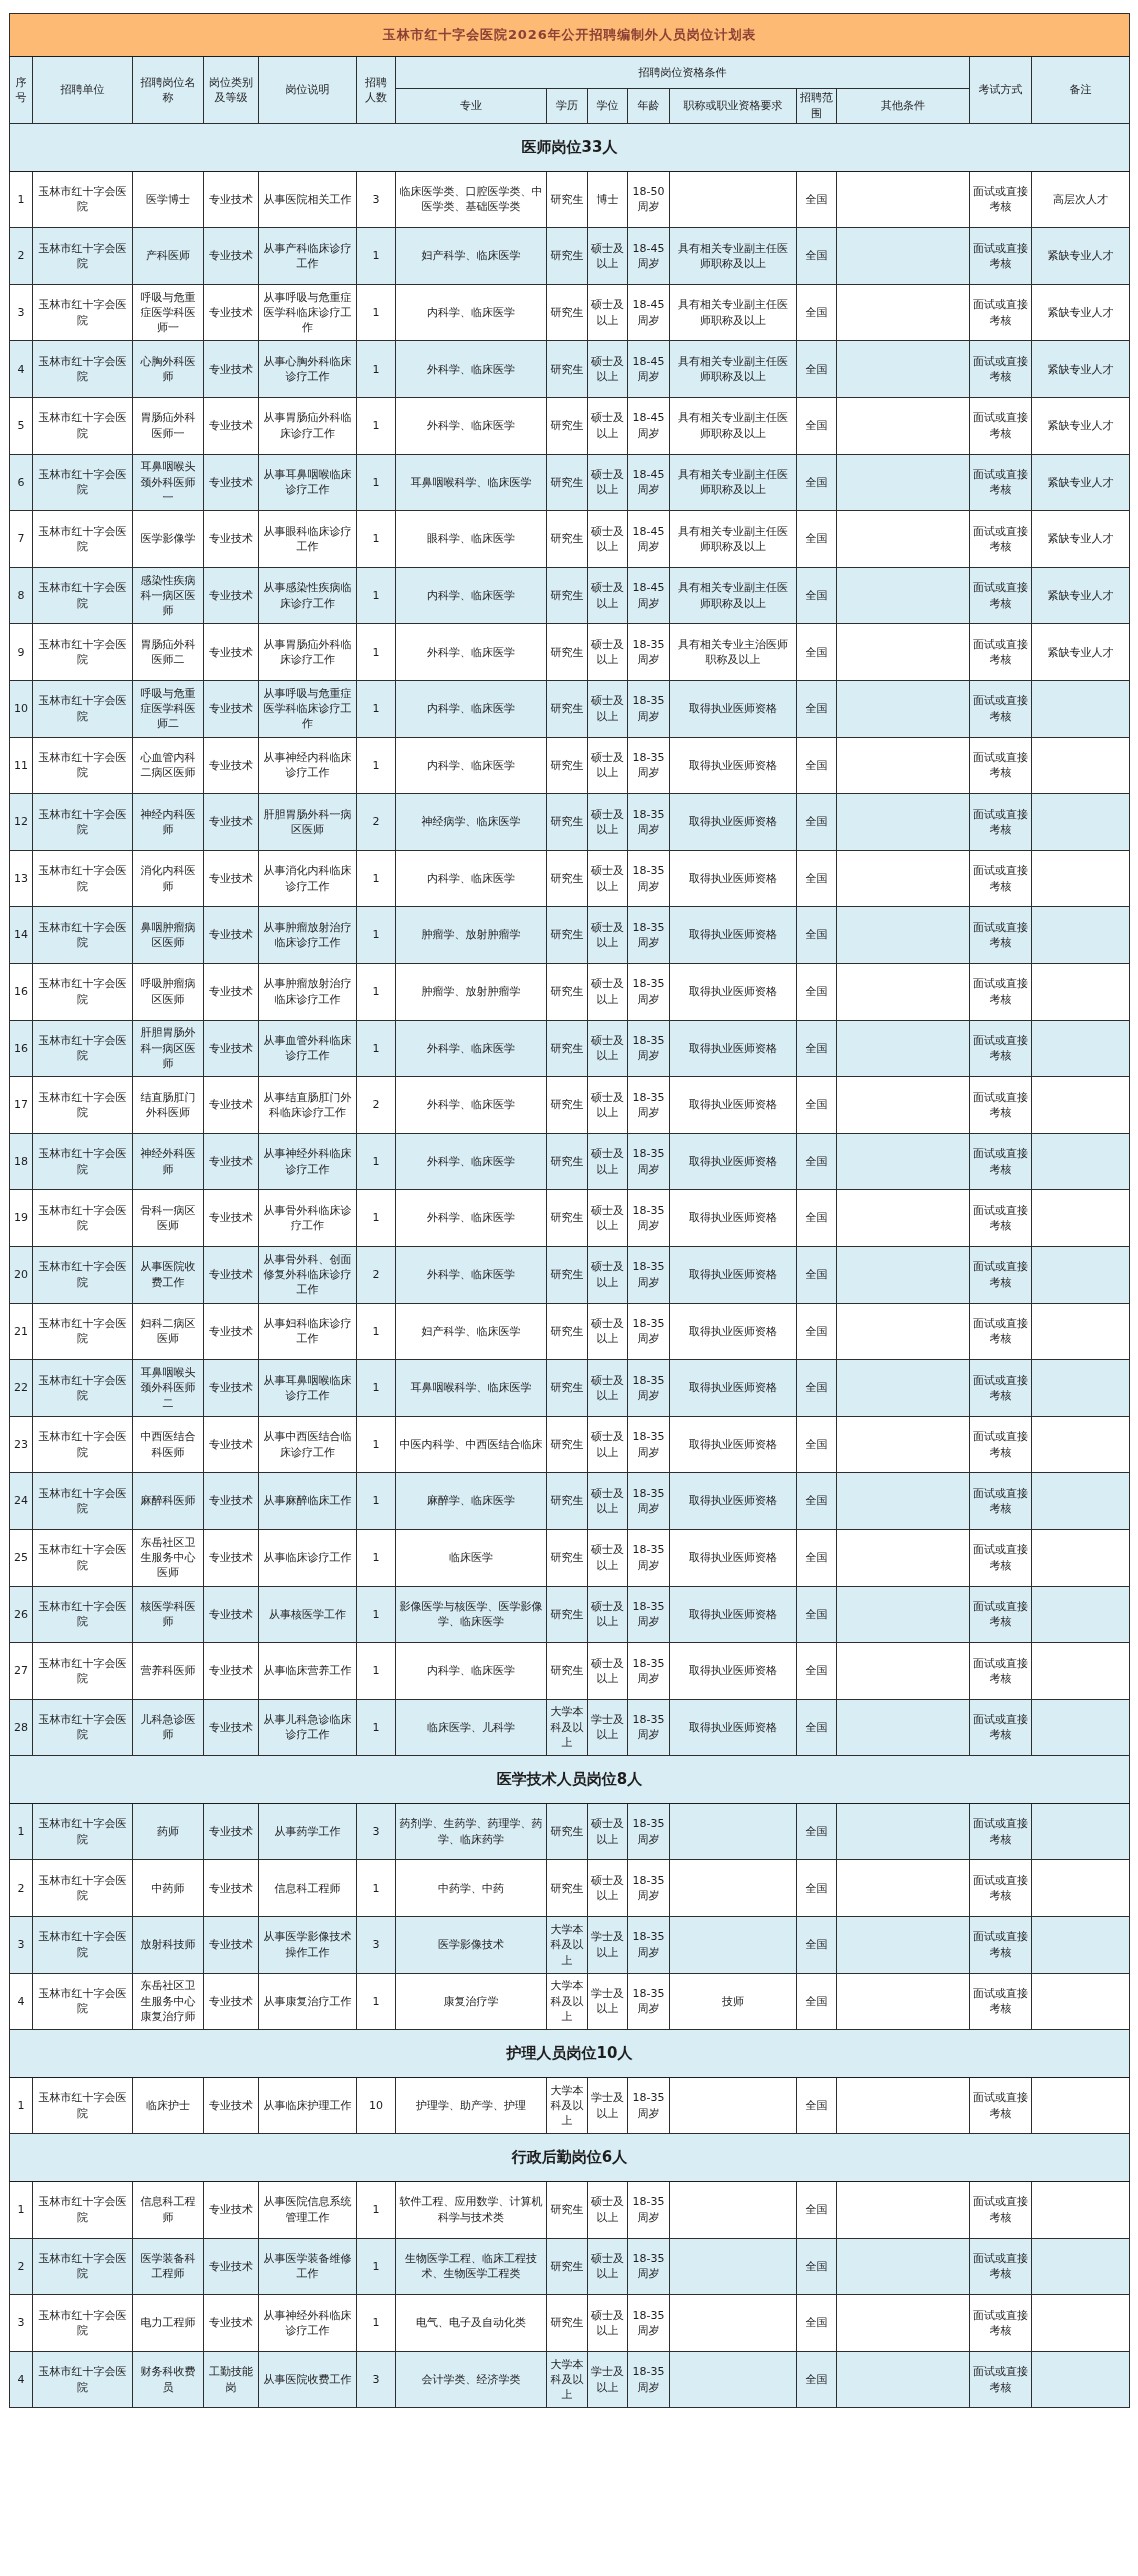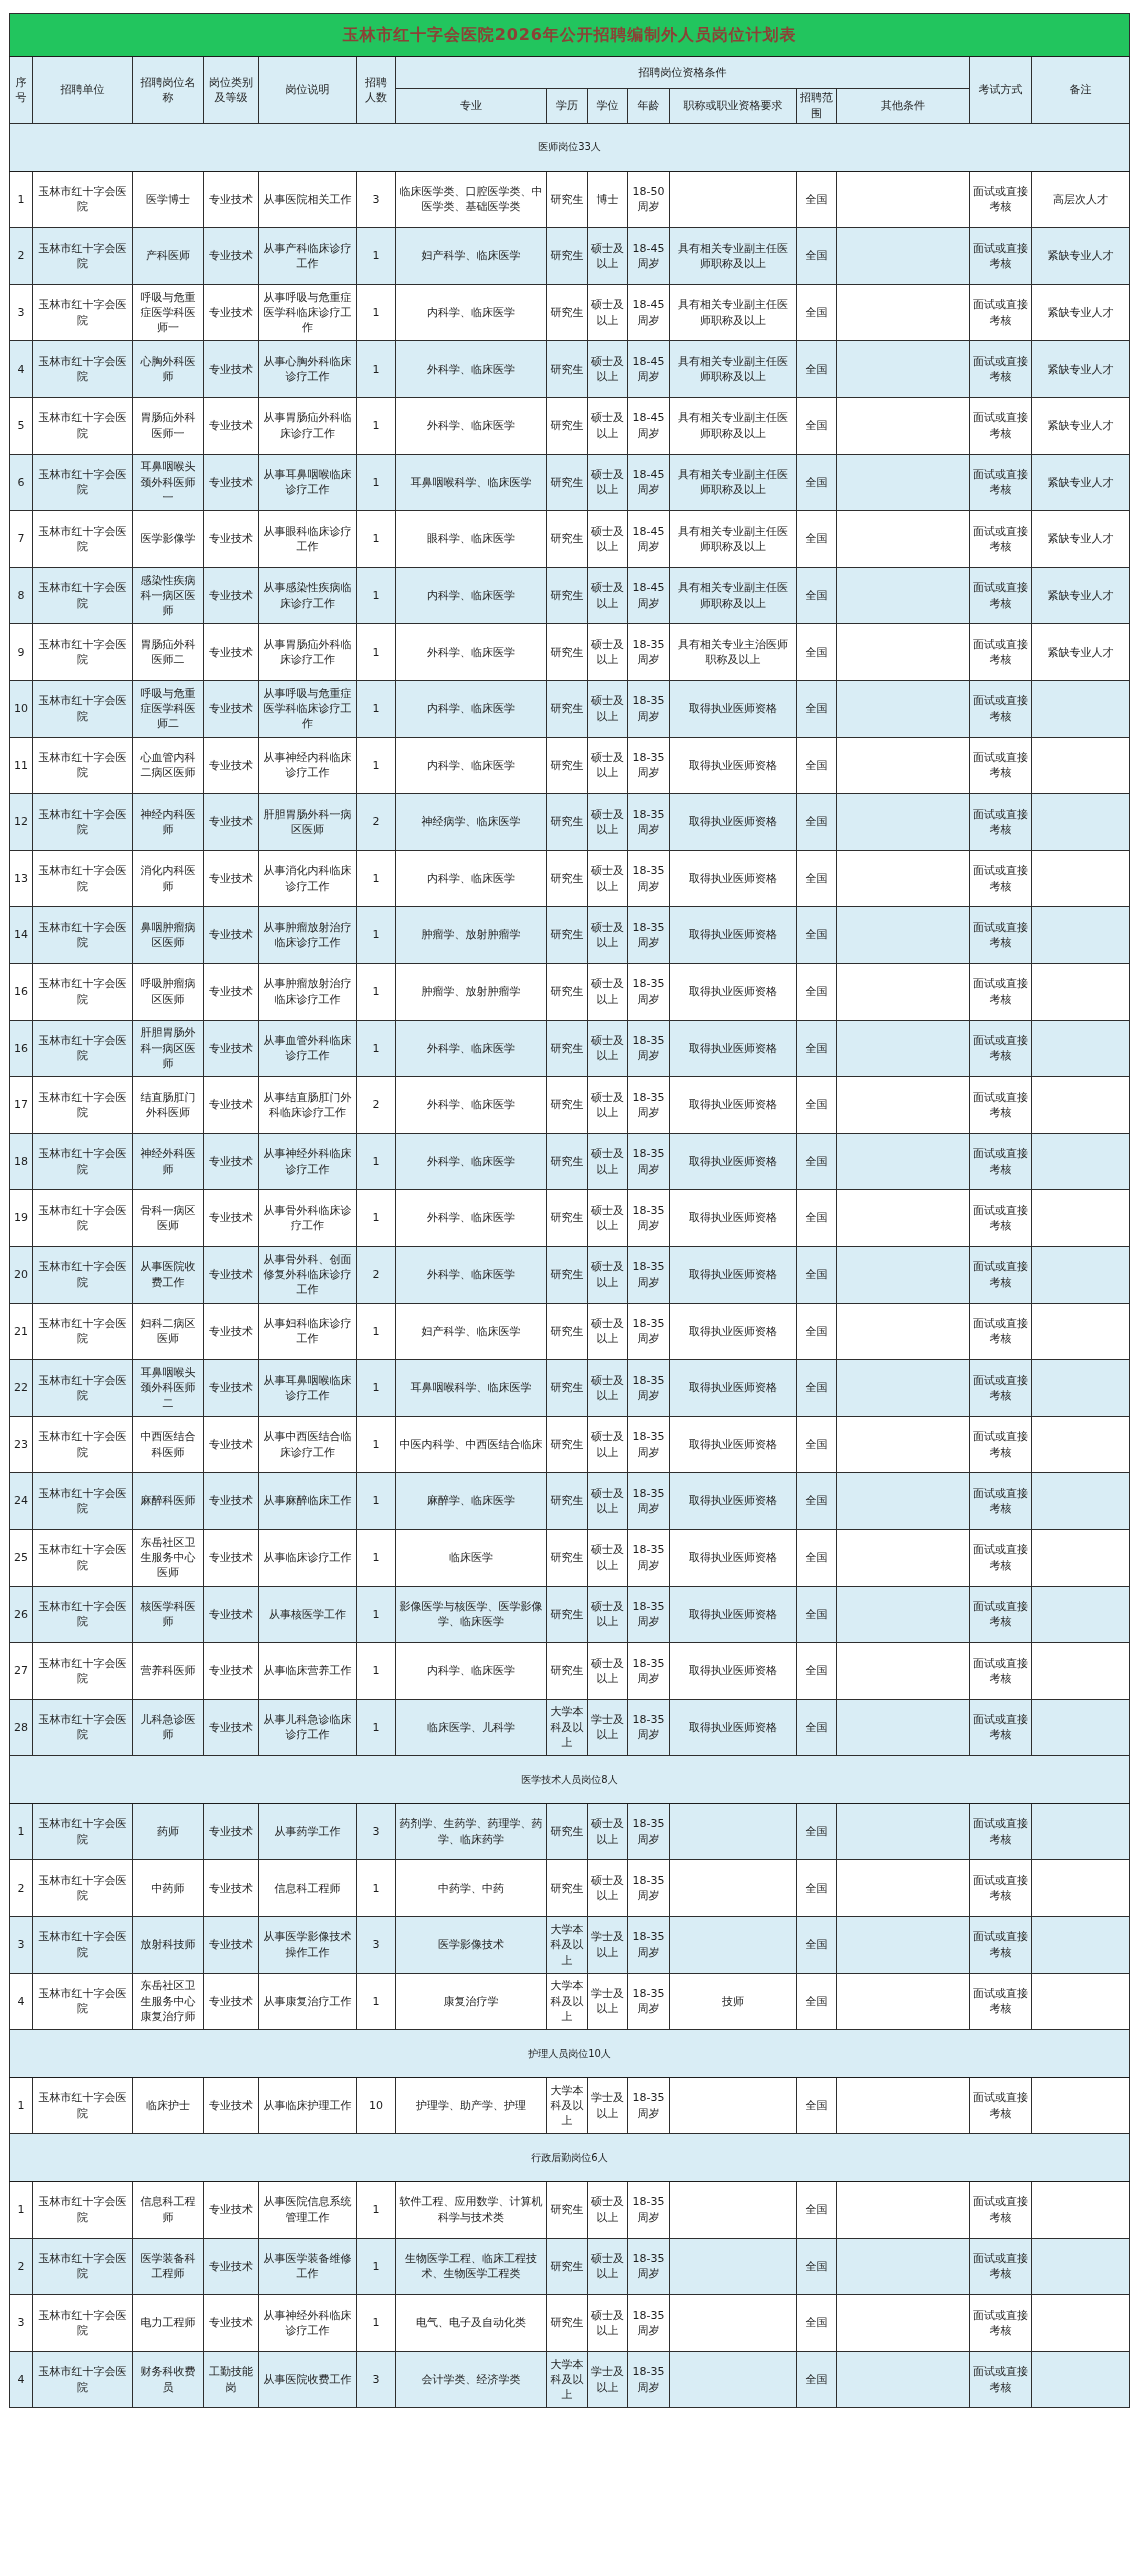--- a/index.html
+++ b/index.html
@@ -1,26 +1,26 @@
 <!DOCTYPE html>
 <html style="font-size:14.2px"><head>
 <meta charset="utf-8">
 <style>
   html,body{margin:0;padding:0;background:#ffffff;font-family:"DejaVu Sans",sans-serif;}
   .page{width:1139px;margin:0 auto;background:#fff;padding-top:12.5px;}
   table.plan{width:1121px;margin:0 auto;border-collapse:collapse;table-layout:fixed;
     border:1.8px solid #1c1c1c;}
   td,th{border:0.9px solid #2e2e2e;padding:1.8px 2.7px;text-align:center;vertical-align:middle;
     font-size:11px;line-height:1.4;color:#1d1d1d;word-break:break-all;font-weight:normal;}
-  tr.title-row th{background:#22c55e;color:#8c4136;font-size:16px;font-weight:bold;
+  tr.title-row th{background:#fdba74;color:#8c4136;font-size:13px;font-weight:bold;
     height:39px;letter-spacing:0.9px;border-bottom:1.8px solid #1c1c1c;}
   thead th{background:#d9edf5;font-size:11px;}
   tr.head1 th{height:27px;}
   tr.head2 th{height:27px;}
-  tr.section-row td{background:#d9edf5;font-weight:normal;font-size:10px;height:43px;
+  tr.section-row td{background:#d9edf5;font-weight:bold;font-size:15px;height:43px;
     border-top:1.8px solid #1c1c1c;border-bottom:1.8px solid #1c1c1c;}
   tbody td{height:52px;background:#ffffff;}
   tbody tr.tint td{background:#d9edf5;}
 </style>
 </head>
 <body>
 
 <div class="page">
   <table class="plan">
     <colgroup>

